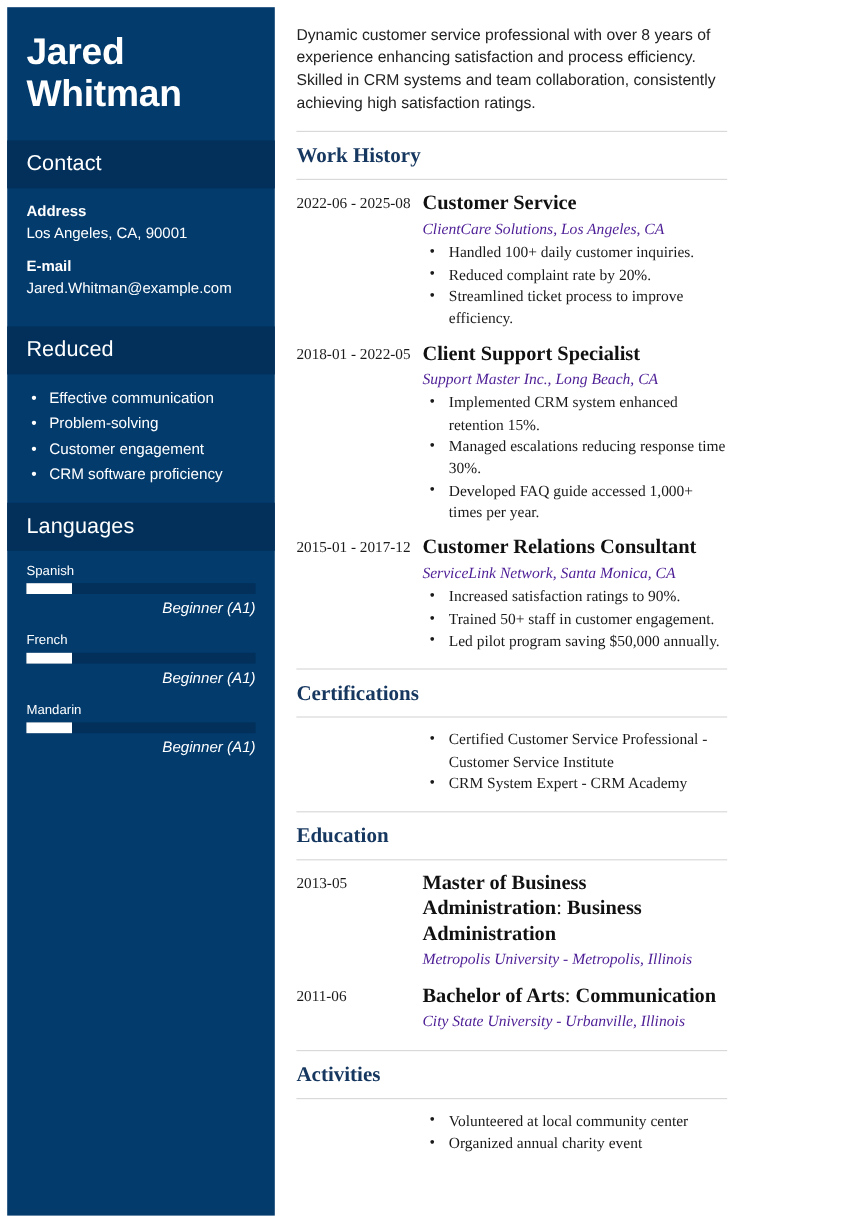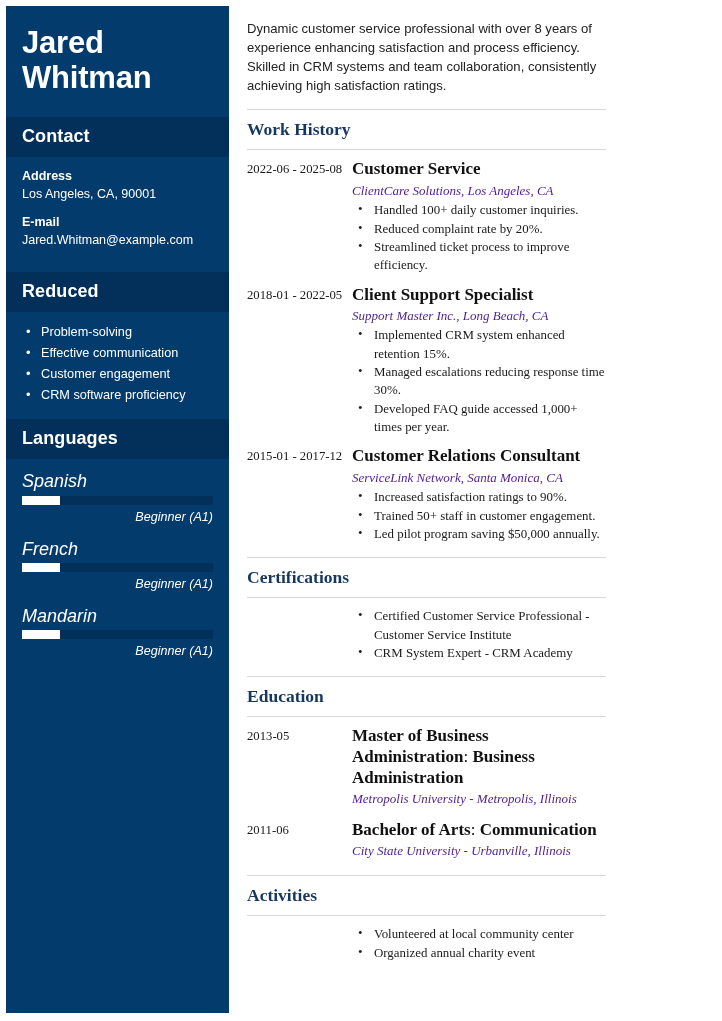--- a/index.html
+++ b/index.html
@@ -38,21 +38,21 @@
     font-weight: bold;
     line-height: 1.12;
     letter-spacing: -0.2px;
     color: #ffffff;
   }
 
   .sb-head {
     background: #02305a;
     padding: 9px 16px 10px 16px;
     font-size: 18px;
-    font-weight: bold;
+    font-weight: normal;
     letter-spacing: 0.1px;
   }
 
   .sb-body {
     padding: 10px 16px 14px 16px;
   }
 
   .contact-group { margin-bottom: 9px; }
   .contact-label {
     font-size: 12.5px;
@@ -78,24 +78,23 @@
   ul.sb-list li:before {
     content: "\2022";
     position: absolute;
     left: 4px;
     top: -1px;
     font-size: 13px;
   }
 
   .lang-item { margin-bottom: 10px; }
   .lang-name {
-    font-size: 18px;
+    font-size: 11px;
     line-height: 1.35;
     margin-bottom: 2px;
-    font-style: italic;
   }
   .lang-track {
     position: relative;
     height: 9px;
     background: #02305a;
     width: 100%;
   }
   .lang-fill {
     position: absolute;
     left: 0; top: 0; bottom: 0;
@@ -211,22 +210,22 @@
       </div>
       <div class="contact-group">
         <div class="contact-label">E-mail</div>
         <div class="contact-value">Jared.Whitman@example.com</div>
       </div>
     </div>
 
     <div class="sb-head">Reduced</div>
     <div class="sb-body">
       <ul class="sb-list">
+        <li>Effective communication</li>
         <li>Problem-solving</li>
-        <li>Effective communication</li>
         <li>Customer engagement</li>
         <li>CRM software proficiency</li>
       </ul>
     </div>
 
     <div class="sb-head">Languages</div>
     <div class="sb-body">
 
       <div class="lang-item">
         <div class="lang-name">Spanish</div>

